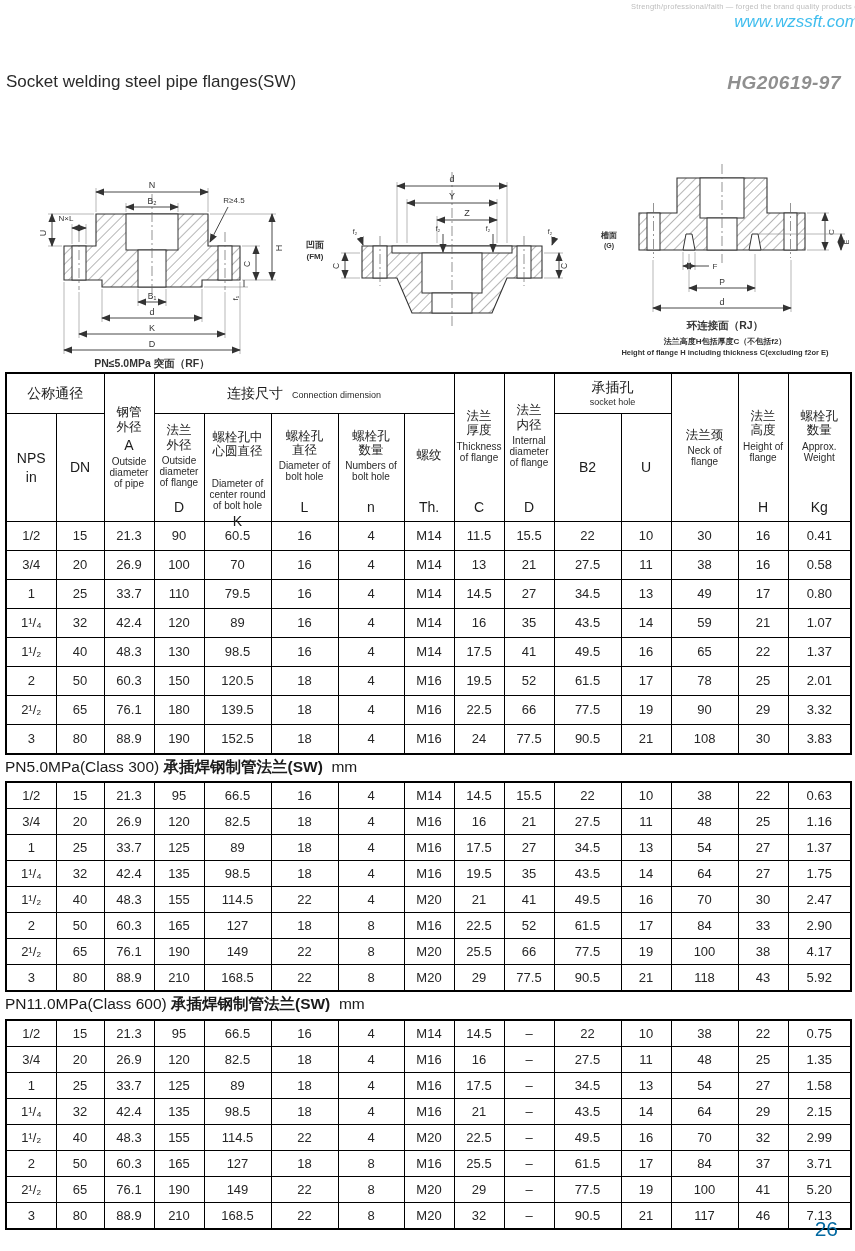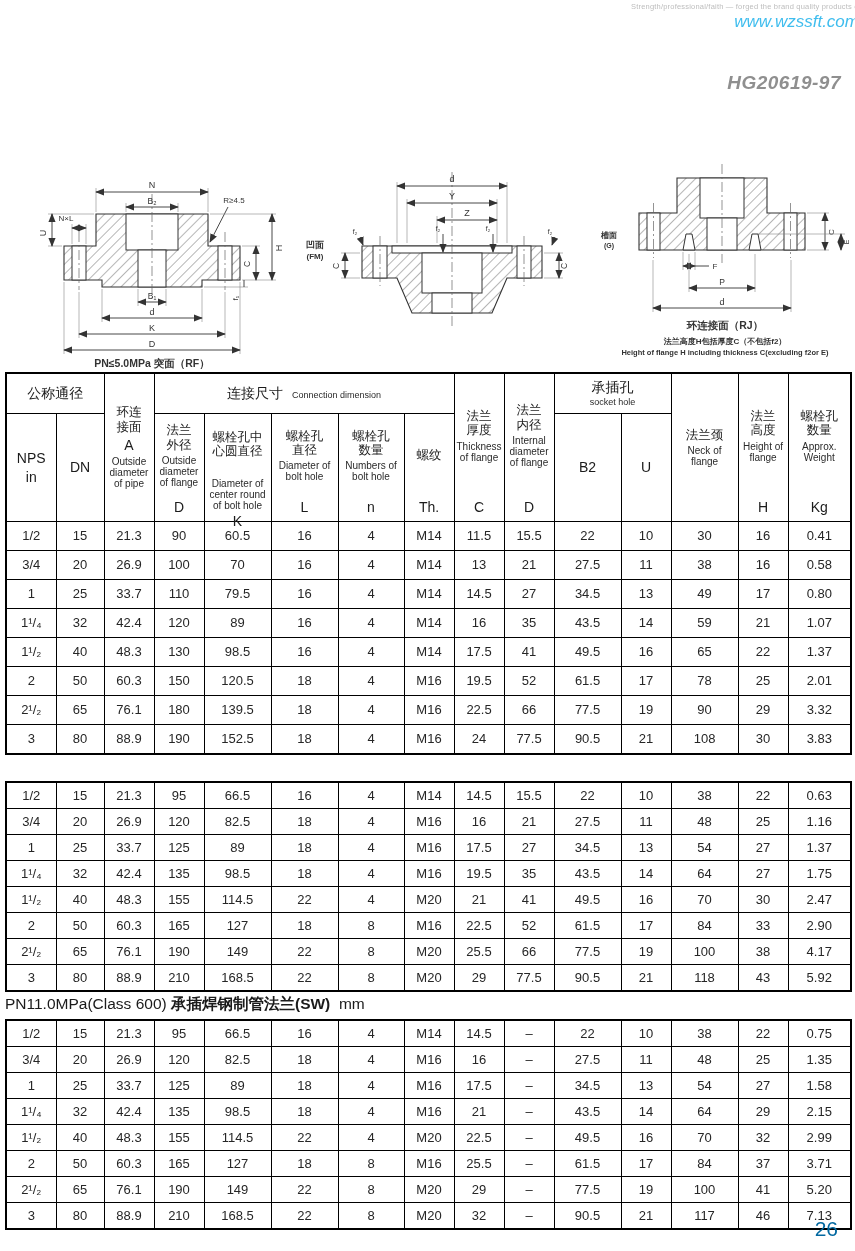--- a/index.html
+++ b/index.html
@@ -51,20 +51,21 @@
   .t3{position:absolute;top:1019px;left:5px;}
   .pagenum{position:absolute;top:1217px;right:25px;font-size:21px;color:#0369a1;}
 </style>
 </head>
 <body>
 
 <div class="page">
 
   <div class="tagline">Strength/professional/faith — forged the brand quality products of</div>
   <div class="website">www.wzssft.com</div>
+  <div class="subtitle">Socket welding steel pipe flanges(SW)</div>
   <div class="standard">HG20619-97</div>
 
   <div class="diagrams">
 
     <svg width="295" height="244" viewBox="0 0 295 244">
       <defs>
         <pattern id="hp1" width="7" height="7" patternUnits="userSpaceOnUse" patternTransform="rotate(45)">
           <rect width="7" height="7" fill="#fff"></rect>
             <line x1="0" y1="0" x2="0" y2="7" stroke="#7a7a7a" stroke-width="1.1"></line>
         </pattern>
@@ -267,21 +268,21 @@
       <col style="width:67px">
         <col style="width:50px">
         <col style="width:63px">
     </colgroup>
     <thead>
       <tr class="h1">
         <th colspan="2"><span class="gcn">公称通径</span></th>
         <th rowspan="2">
           <div class="th-stack tall">
               <div class="mid">
-            <div class="cn w2">环连接面</div>
+            <div class="cn w2">钢管外径</div>
             <div class="sym-mid">A</div>
             <div class="en">Outside diameter of pipe</div>
           </div>
             </div>
         </th>
         <th colspan="5"><span class="gcn">连接尺寸</span>&nbsp;&nbsp;<span class="gen">Connection dimension</span></th>
         <th rowspan="2">
           <div class="th-stack tall">
               <div class="mid">
             <div class="cn w2">法兰厚度</div>
@@ -539,20 +540,23 @@
           <td>77.5</td>
           <td>90.5</td>
           <td>21</td>
           <td>108</td>
           <td>30</td>
           <td>3.83</td>
         </tr>
       </tbody>
   </table>
 
+  <div class="sec-title st2">
+    <span>PN5.0MPa(Class 300)</span> <span class="cnpart">承插焊钢制管法兰(SW)</span>&nbsp;&nbsp;<span>mm</span>
+  </div>
   <table class="spec spec-compact t2">
     <colgroup>
       <col style="width:50px">
         <col style="width:48px">
         <col style="width:50px">
         <col style="width:50px">
       <col style="width:67px">
         <col style="width:67px">
         <col style="width:66px">
         <col style="width:50px">

